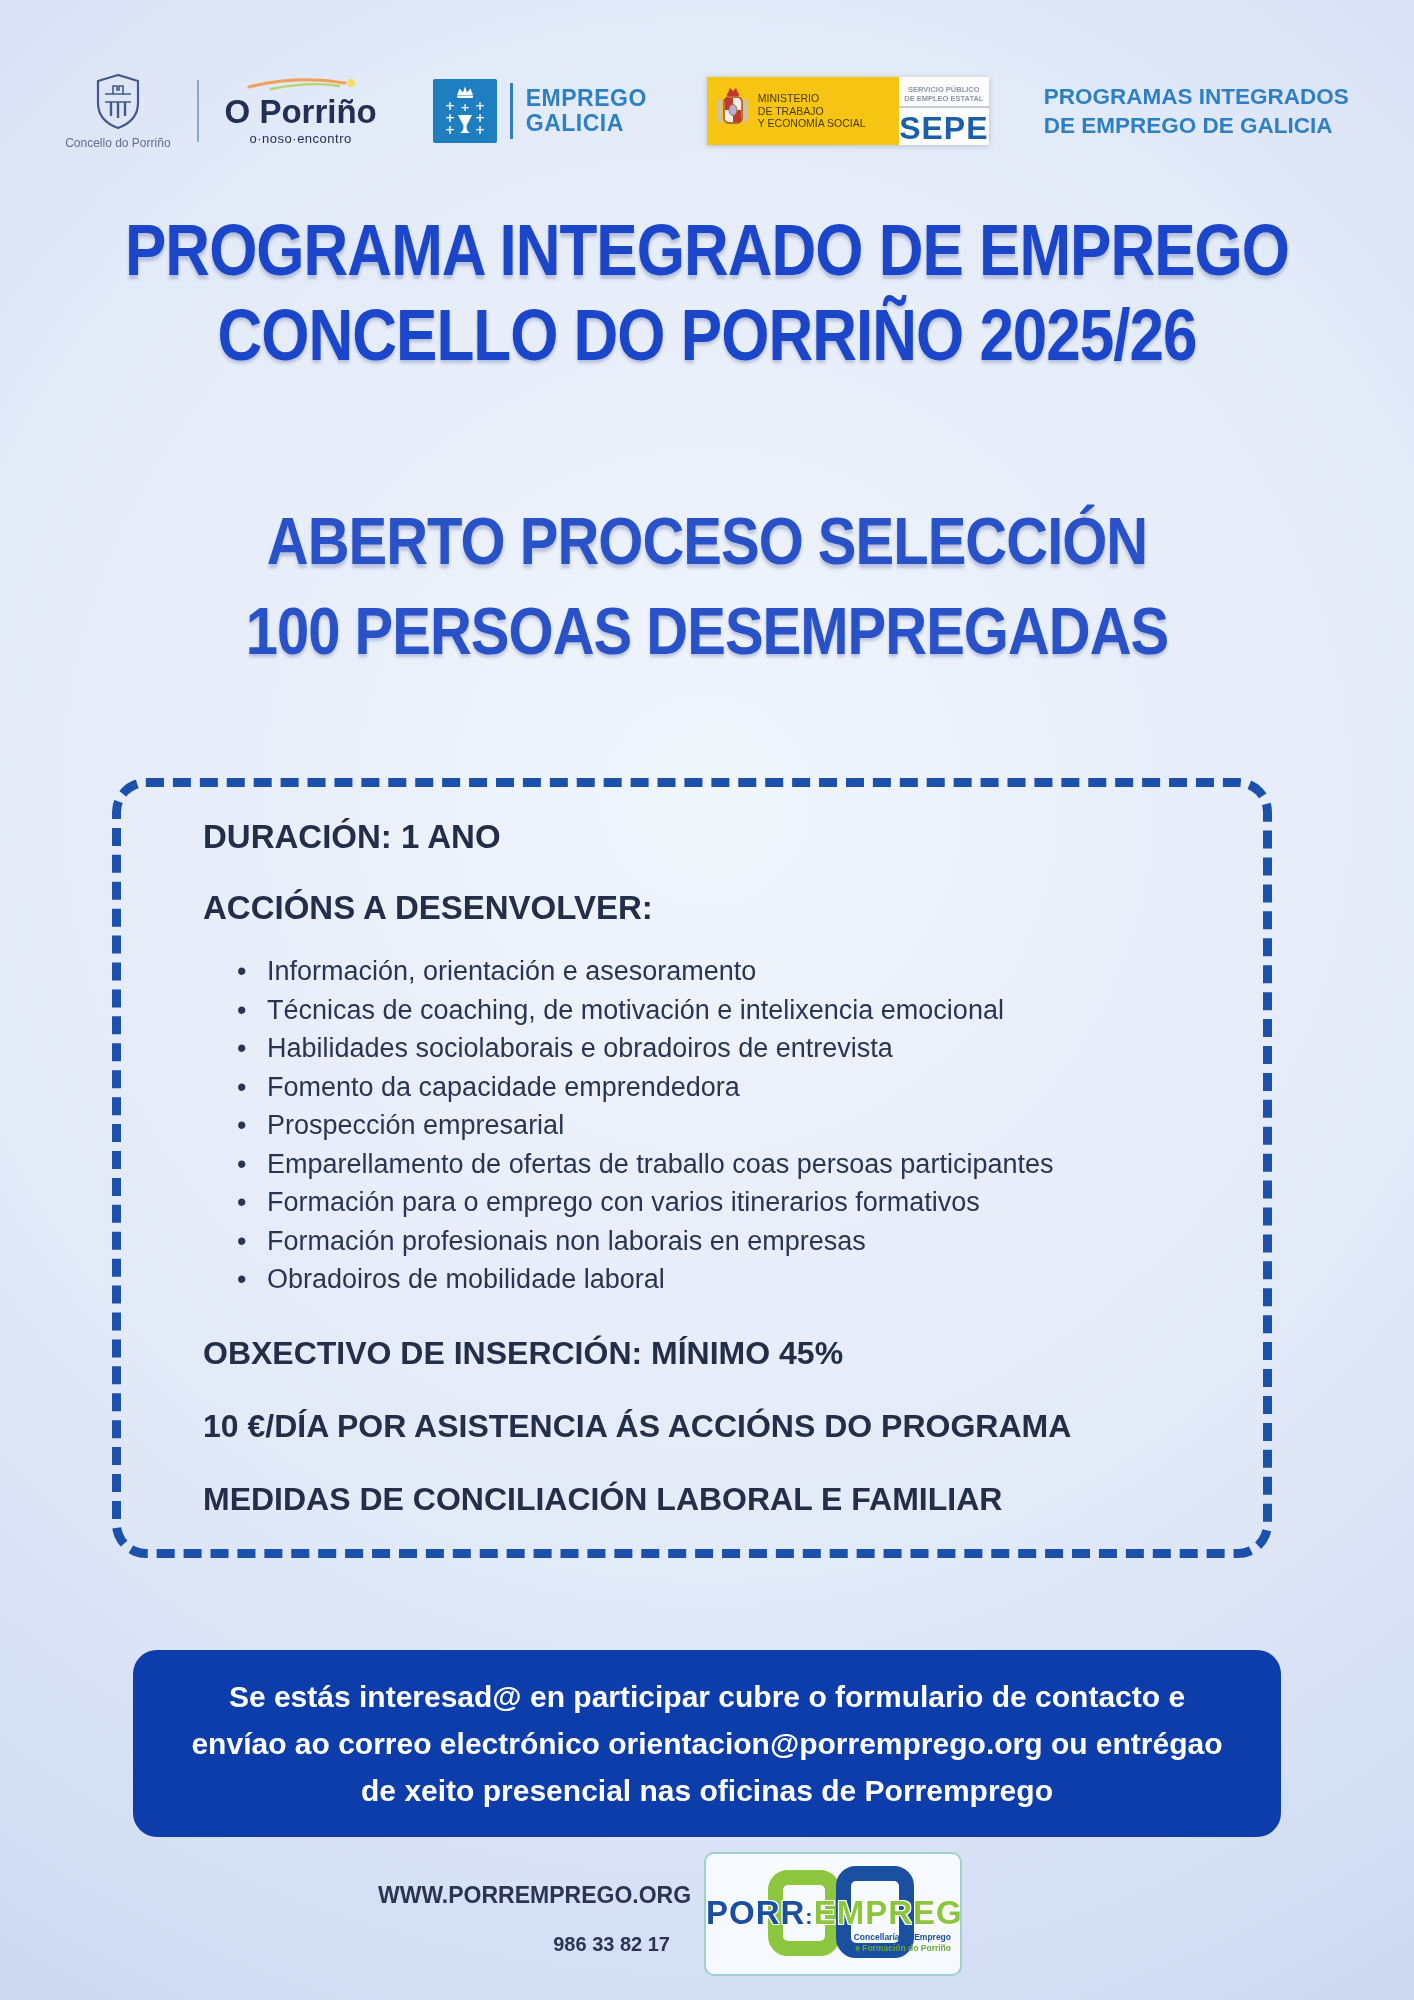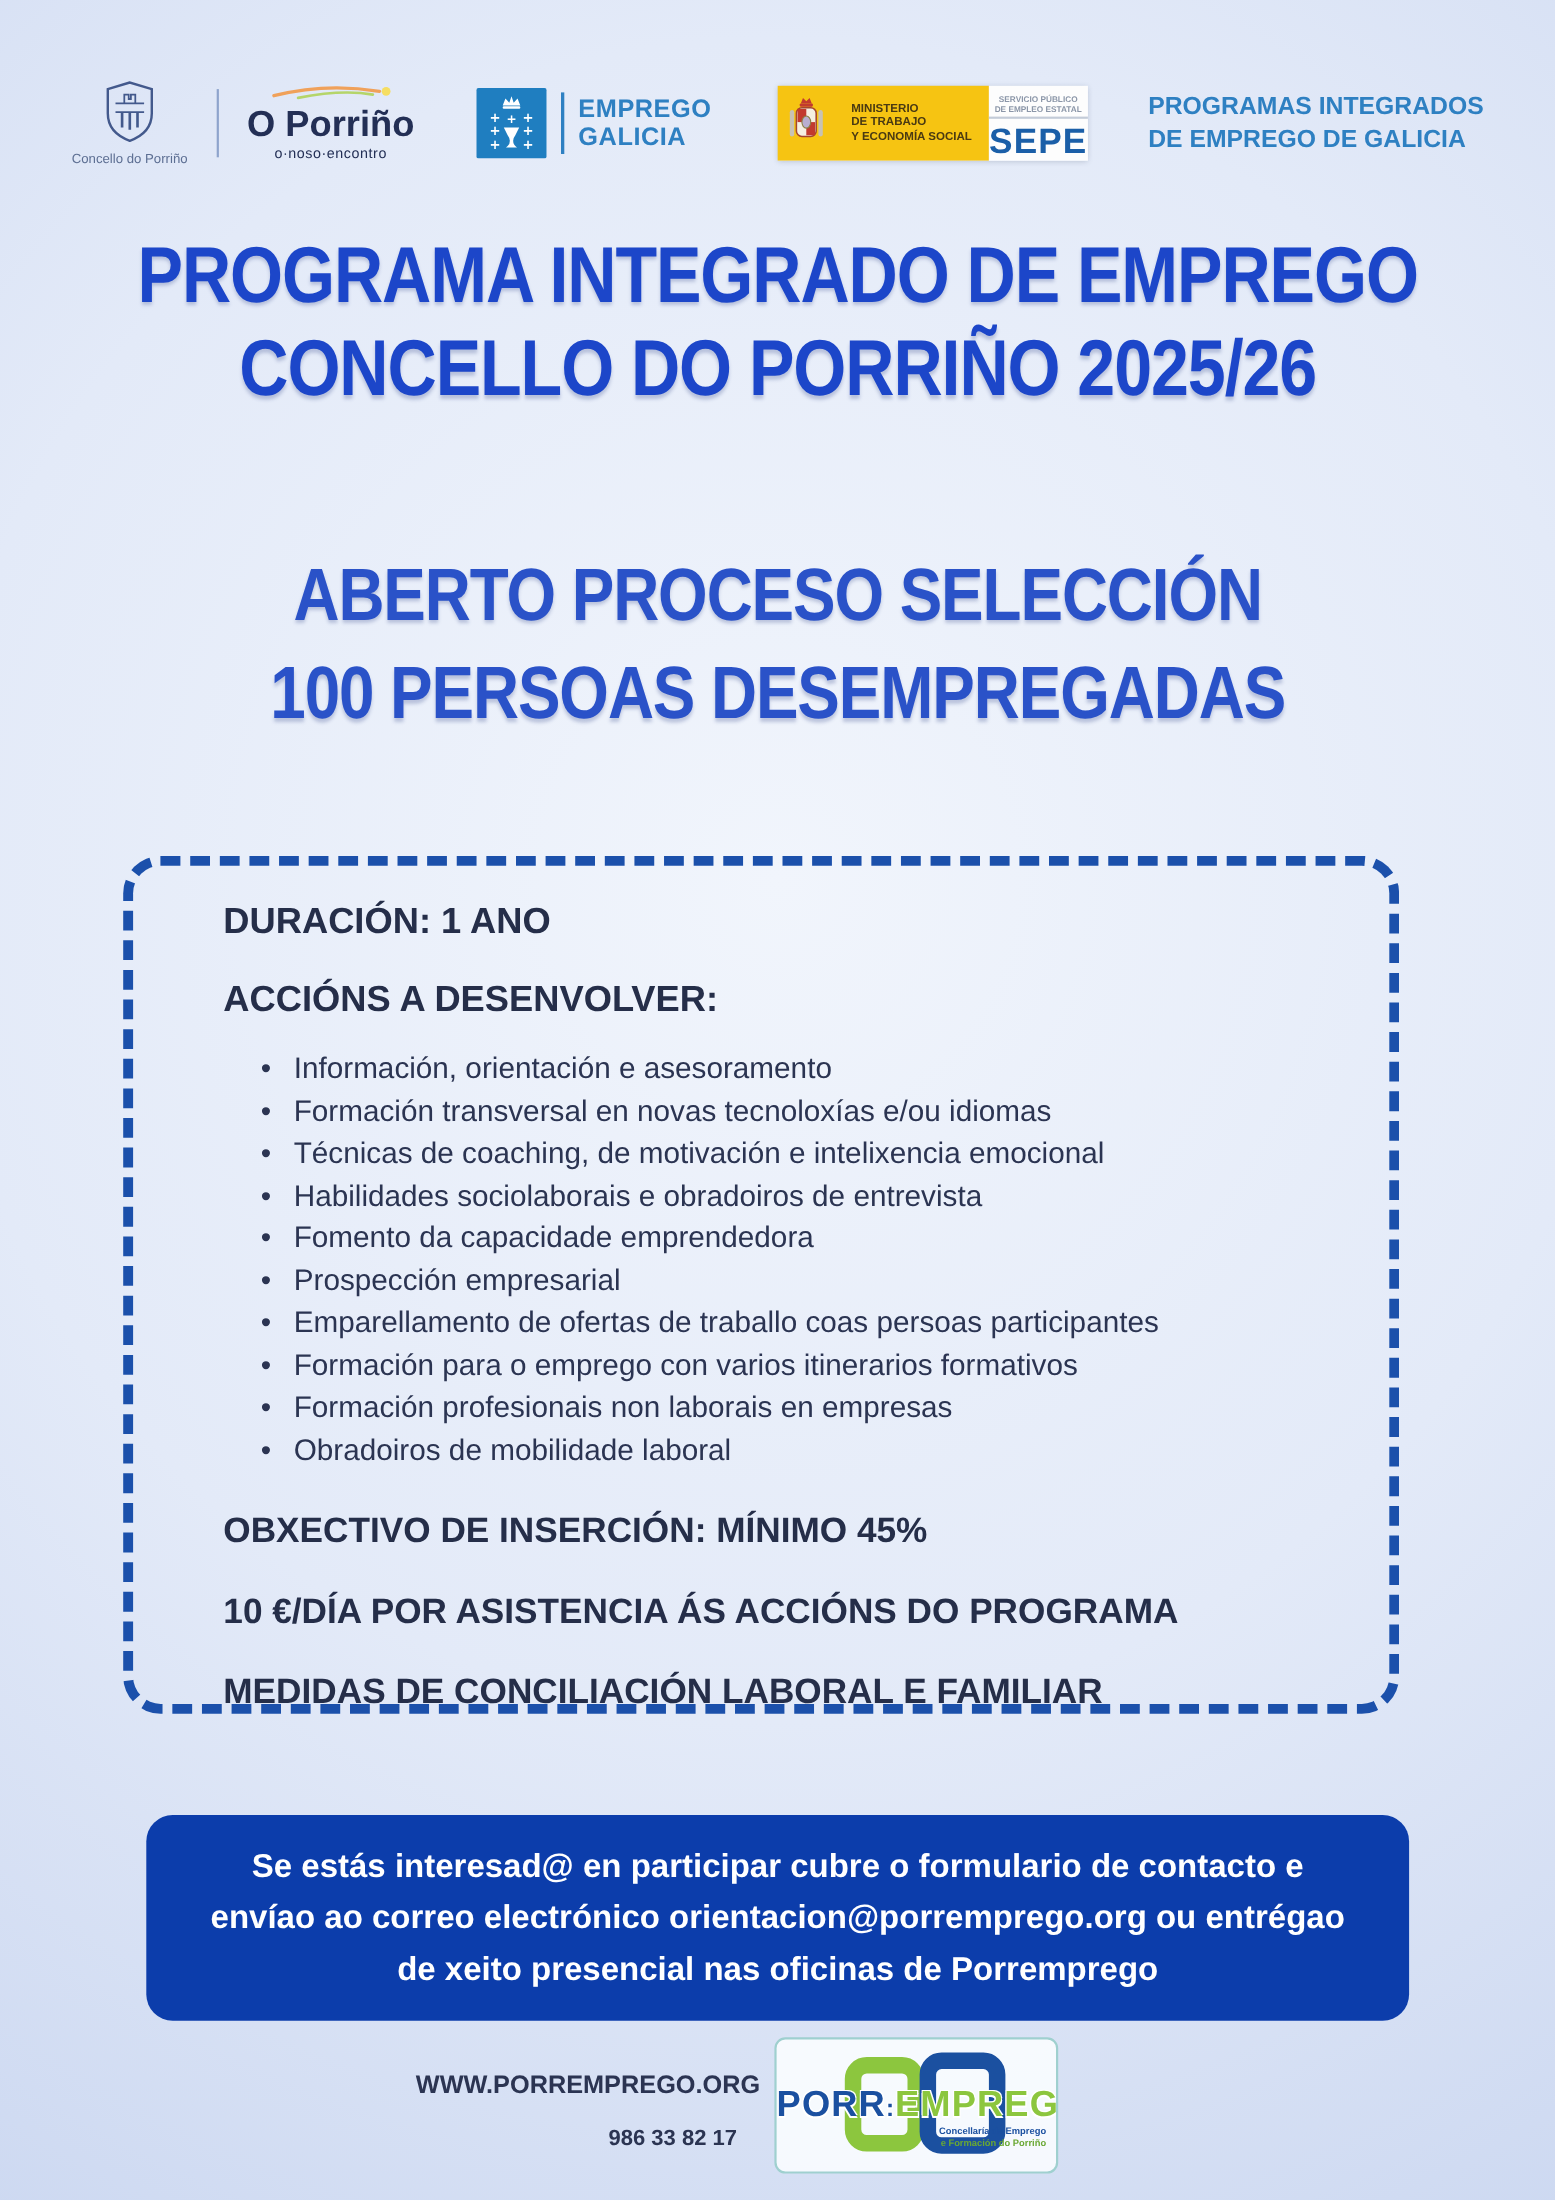--- a/index.html
+++ b/index.html
@@ -18,21 +18,21 @@
   .hdr-divider { width: 2px; height: 62px; background: #8ea4cc; margin: 0 26px; }
   .oporrino { text-align: center; }
   .oporrino-word { font-size: 33px; font-weight: bold; color: #232f55; line-height: 1; }
   .oporrino-tag { font-size: 13px; color: #232f55; margin-top: 3px; letter-spacing: .5px; }
   .xunta { display: flex; align-items: center; margin-left: 56px; }
   .xunta-line { width: 3px; height: 56px; background: #2e80c2; margin: 0 13px; }
   .xunta-text { color: #2e80c2; font-weight: bold; font-size: 23px; line-height: 1.1; letter-spacing: .5px; }
   .ministry { display: flex; margin-left: 60px; box-shadow: 0 1px 5px rgba(40,60,90,.25); }
   .ministry-yellow { width: 192px; height: 68px; background: #f6c412;
                      display: flex; align-items: center; padding-left: 9px; }
-  .ministry-text { font-size: 10.5px; font-weight: bold; color: #4a3a12; line-height: 1.18; margin-left: 24px; }
+  .ministry-text { font-size: 10.5px; font-weight: normal; color: #4a3a12; line-height: 1.18; margin-left: 8px; }
   .sepe { width: 90px; height: 68px; background: #fdfdfd; text-align: center; padding-top: 8px; }
   .sepe-small { font-size: 7.5px; color: #8b96a8; font-weight: bold; line-height: 1.25; }
   .sepe-word { font-size: 32px; color: #1b5fa8; font-weight: bold; display: inline-block;
                margin-top: 2px; padding-top: 2px; border-top: 2px solid #c3cbd8; letter-spacing: 1px; }
   .programas { margin-left: 55px; color: #2e80c2; font-weight: bold; font-size: 22.5px; line-height: 1.3; }
 
   
   .title, .subtitle {
     position: absolute; left: 0; width: 100%; text-align: center;
     font-weight: bold; letter-spacing: -1px;
@@ -169,21 +169,20 @@
     <div>ABERTO PROCESO SELECCIÓN</div>
     <div>100 PERSOAS DESEMPREGADAS</div>
   </div>
 
   <div class="info-box">
     <div class="info-content">
       <div class="info-h">DURACIÓN: 1 ANO</div>
       <div class="info-h" style="margin-bottom:0;">ACCIÓNS A DESENVOLVER:</div>
       <ul class="info-list">
         <li>Información, orientación e asesoramento</li>
-        <li>Formación transversal en novas tecnoloxías e/ou idiomas</li>
         <li>Técnicas de coaching, de motivación e intelixencia emocional</li>
         <li>Habilidades sociolaborais e obradoiros de entrevista</li>
         <li>Fomento da capacidade emprendedora</li>
         <li>Prospección empresarial</li>
         <li>Emparellamento de ofertas de traballo coas persoas participantes</li>
         <li>Formación para o emprego con varios itinerarios formativos</li>
         <li>Formación profesionais non laborais en empresas</li>
         <li>Obradoiros de mobilidade laboral</li>
       </ul>
       <div class="info-h2">OBXECTIVO DE INSERCIÓN: MÍNIMO 45%</div>

